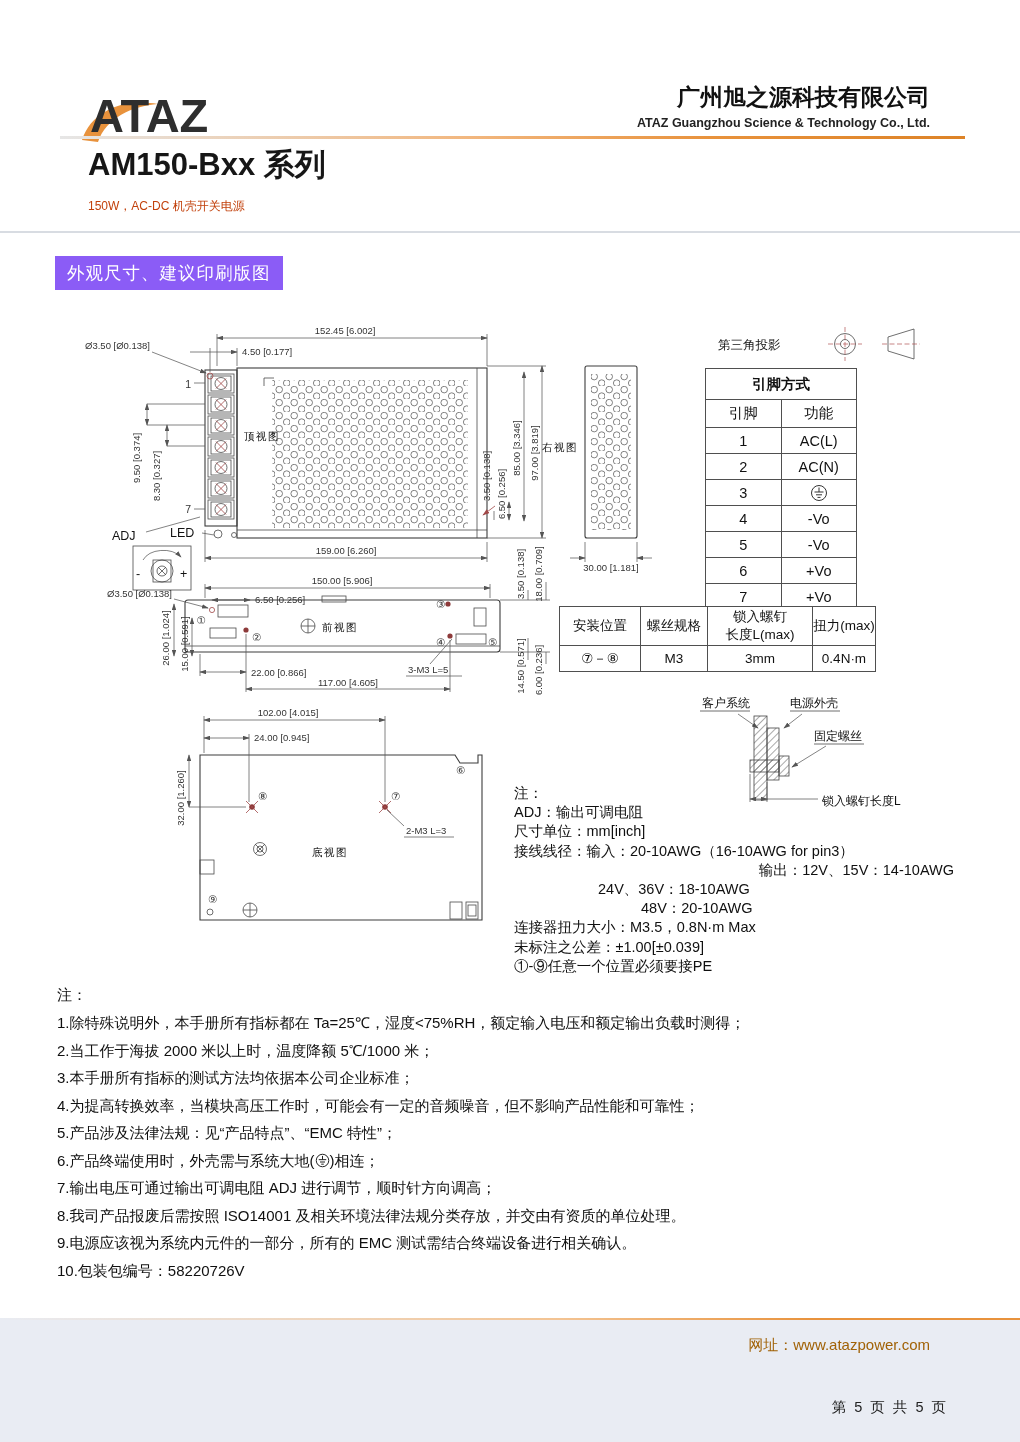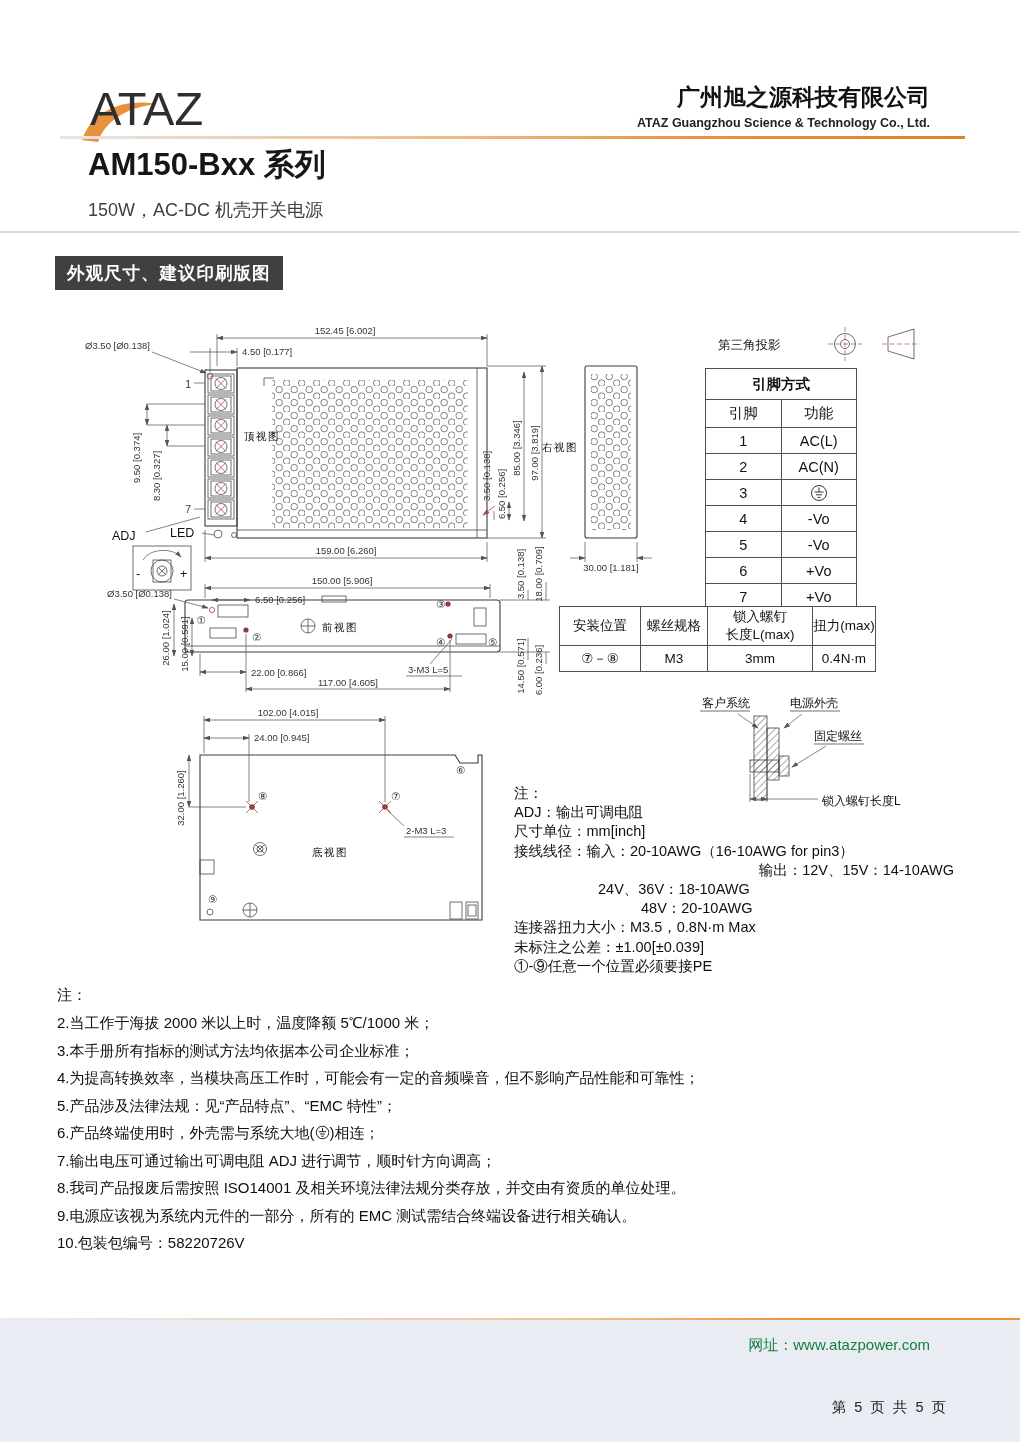--- a/index.html
+++ b/index.html
@@ -1,31 +1,31 @@
 <!DOCTYPE html>
 <html><head>
 <meta charset="utf-8">
 <style>
   html,body{margin:0;padding:0;background:#fff;}
   .page{position:relative;width:1020px;height:1442px;background:#ffffff;overflow:hidden;
         font-family:"Liberation Sans",sans-serif;color:#1a1a1a;}
   
   .logo{position:absolute;left:84px;top:76px;width:170px;height:62px;}
   .logo-swoosh{position:absolute;left:-4px;top:22px;}
-  .logo-text{position:absolute;left:6px;top:5px;font-size:47px;font-weight:normal;color:#2e2e2e;letter-spacing:0px;text-align:right;}
+  .logo-text{position:absolute;left:6px;top:12px;font-size:47px;font-weight:bold;color:#2e2e2e;letter-spacing:0px;text-align:right;}
   .company{position:absolute;right:90px;top:82px;text-align:right;}
   .company-cn{font-size:23px;font-weight:bold;color:#111;}
   .company-en{font-size:12.5px;font-weight:bold;color:#222;margin-top:3px;}
   .header-rule{position:absolute;left:60px;right:55px;top:136px;height:3px;
         background:linear-gradient(to right,#e6e6e6,#f2b77f 45%,#e8923c 72%,#dd8327);}
   .model-title{position:absolute;left:88px;top:144px;font-size:31px;font-weight:bold;color:#161616;}
-  .subtitle{position:absolute;left:88px;top:198px;font-size:18px;color:#404040;}
+  .subtitle{position:absolute;left:88px;top:198px;font-size:12px;color:#c2410c;}
   .title-rule{position:absolute;left:0;right:0;top:231px;height:2px;background:#d8dce2;}
-  .section-badge{position:absolute;left:55px;top:256px;background:#404040;color:#ffffff;
-        font-size:17.5px;font-weight:bold;padding:5px 12px;letter-spacing:1px;}
+  .section-badge{position:absolute;left:55px;top:256px;background:#8b5cf6;color:#ffffff;
+        font-size:17.5px;font-weight:normal;padding:5px 12px;letter-spacing:1px;}
   
   .drawing{position:absolute;left:50px;top:308px;}
   .ol{fill:none;stroke:#3c3c3c;stroke-width:1.1;}
   .tl{fill:none;stroke:#4a4a4a;stroke-width:0.8;}
   .dl{fill:none;stroke:#5a5a5a;stroke-width:0.75;}
   .rl{fill:none;stroke:#a04848;stroke-width:0.8;}
   .rdash{fill:none;stroke:#b05050;stroke-width:0.7;stroke-dasharray:5 2.5;}
   .rd{fill:#8d3a3a;}
   .t{font-family:"Liberation Sans",sans-serif;font-size:9.5px;fill:#333;}
   .tm{text-anchor:middle;}
@@ -50,21 +50,21 @@
   .drawing-notes{position:absolute;left:514px;top:784px;width:440px;font-size:14.5px;line-height:19.2px;color:#101010;}
   .dn-ind1{padding-left:72px;text-align:right;} .dn-ind2{padding-left:84px;} .dn-ind3{padding-left:127px;}
   .notes{position:absolute;left:57px;top:986px;width:915px;font-size:15px;color:#101010;}
   .notes-title{margin-bottom:9px;}
   .note-item{margin-bottom:10px;line-height:17.5px;}
   .ground-inline{vertical-align:-2px;}
   
   .footer{position:absolute;left:0;top:1318px;width:1020px;height:124px;background:#e9ecf3;}
   .footer-rule{position:absolute;left:0;top:0;width:100%;height:2px;
         background:linear-gradient(to right,rgba(233,236,243,0),#f3c392 55%,#e8923c 80%,#e8923c);}
-  .footer-site{position:absolute;right:90px;top:18px;font-size:15px;color:#15803d;}
+  .footer-site{position:absolute;right:90px;top:18px;font-size:15px;color:#a16207;}
   .footer-page{position:absolute;right:72px;top:80px;font-size:14.5px;color:#222;letter-spacing:2px;}
 </style>
 </head>
 <body>
 
 <div class="page">
 
   <div class="logo">
     <svg class="logo-swoosh" width="160" height="46" viewBox="0 0 160 46">
       <path d="M2,42 C12,12 44,0 78,6 C52,8 26,20 18,44 Z" fill="#e8923c"></path>
@@ -396,20 +396,21 @@
     <div class="dn-ind1">输出：12V、15V：14-10AWG</div>
     <div class="dn-ind2">24V、36V：18-10AWG</div>
     <div class="dn-ind3">48V：20-10AWG</div>
     <div>连接器扭力大小：M3.5，0.8N·m Max</div>
     <div>未标注之公差：±1.00[±0.039]</div>
     <div>①-⑨任意一个位置必须要接PE</div>
   </div>
 
   <div class="notes">
     <div class="notes-title">注：</div>
+    <div class="note-item">1.除特殊说明外，本手册所有指标都在 Ta=25℃，湿度&lt;75%RH，额定输入电压和额定输出负载时测得；</div>
     <div class="note-item">2.当工作于海拔 2000 米以上时，温度降额 5℃/1000 米；</div>
     <div class="note-item">3.本手册所有指标的测试方法均依据本公司企业标准；</div>
     <div class="note-item">4.为提高转换效率，当模块高压工作时，可能会有一定的音频噪音，但不影响产品性能和可靠性；</div>
     <div class="note-item">5.产品涉及法律法规：见“产品特点”、“EMC 特性”；</div>
     <div class="note-item"><span>6.产品终端使用时，外壳需与系统大地(</span><svg class="ground-inline" width="15" height="15" viewBox="0 0 18 18">
           <circle cx="9" cy="9" r="7.5" fill="none" stroke="#222" stroke-width="1.2"></circle>
           <path d="M9 3.5v4.5 M4.5 8h9 M6 10.8h6 M7.5 13.4h3" stroke="#222" stroke-width="1.2" fill="none"></path>
         </svg><span>)相连；</span></div>
     <div class="note-item">7.输出电压可通过输出可调电阻 ADJ 进行调节，顺时针方向调高；</div>
     <div class="note-item">8.我司产品报废后需按照 ISO14001 及相关环境法律法规分类存放，并交由有资质的单位处理。</div>

